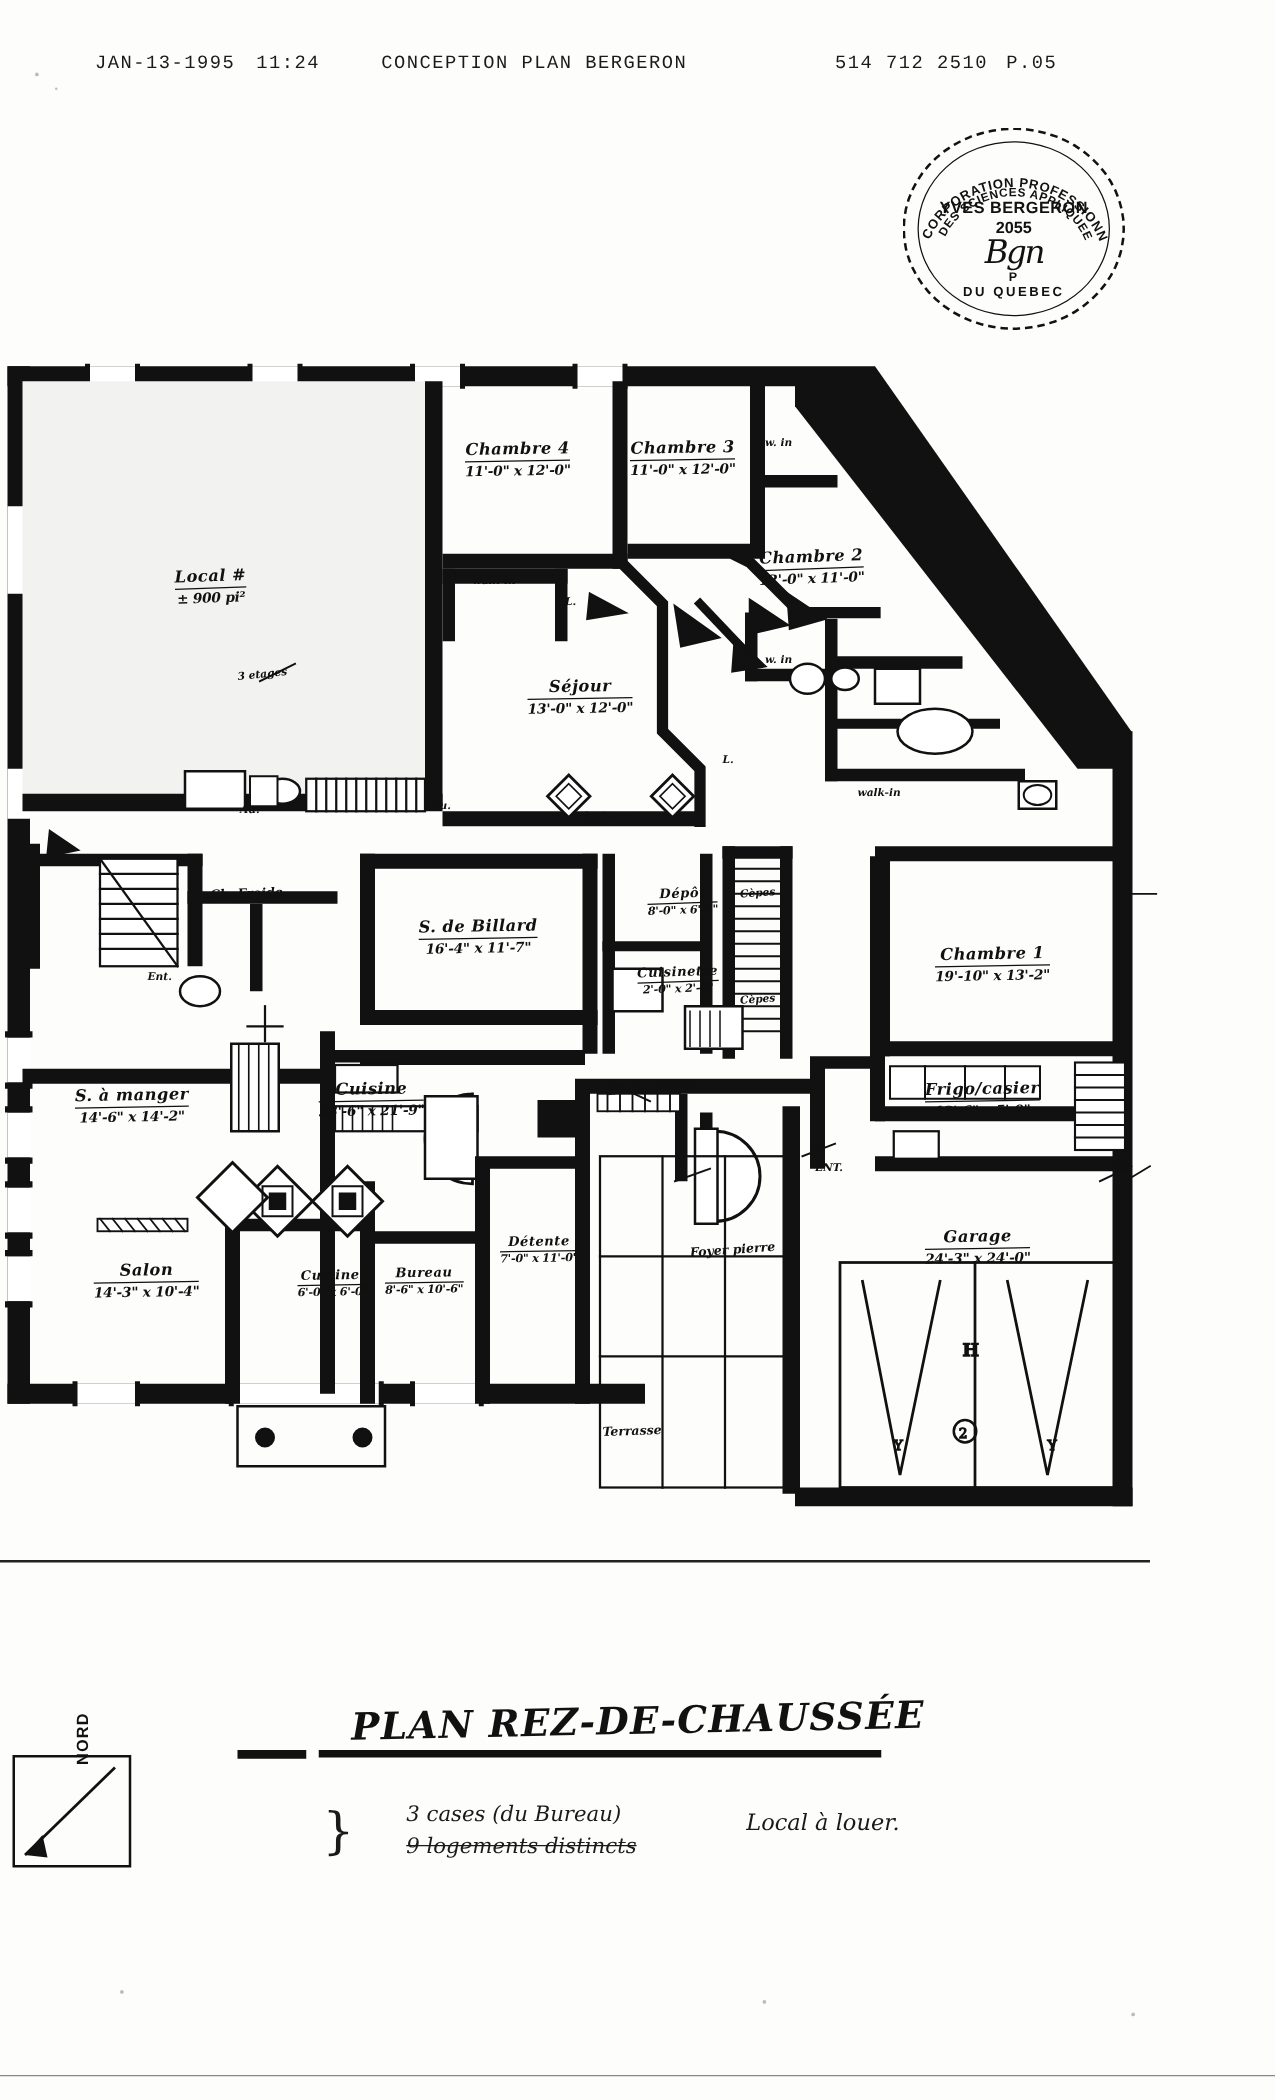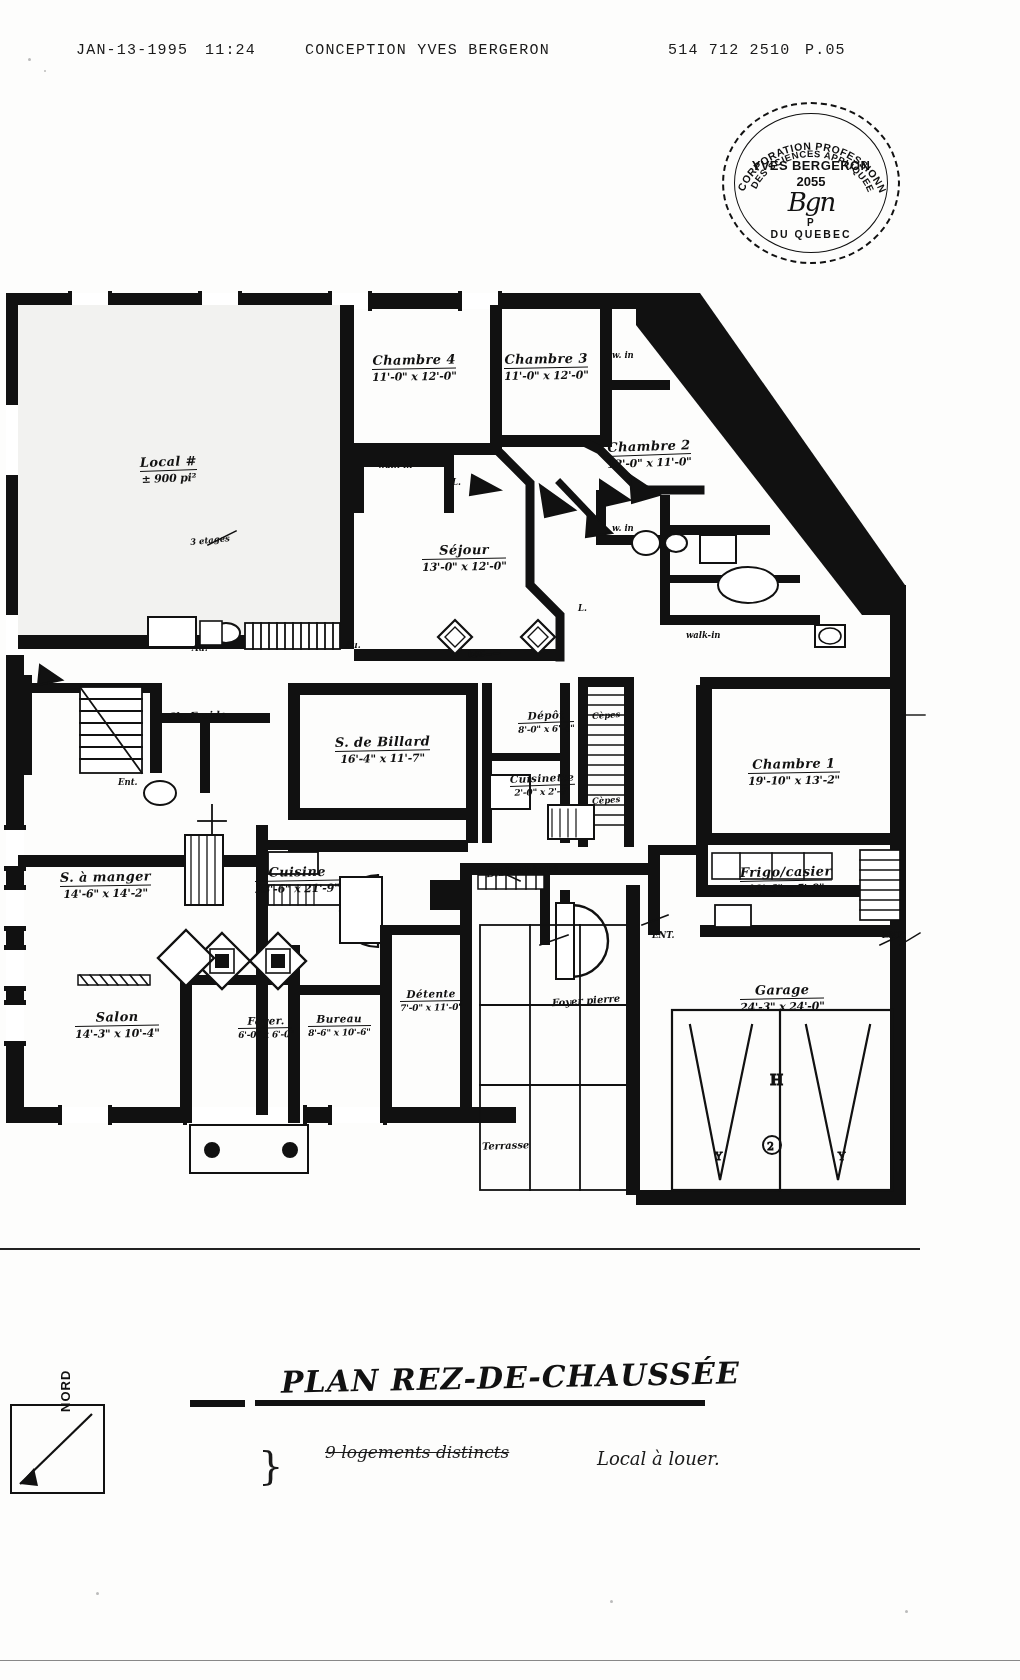--- a/index.html
+++ b/index.html
@@ -133,21 +133,21 @@
     white-space:nowrap;
   }
   .speck { position:absolute; background:#bbb; border-radius:50%; }
 </style>
 </head>
 <body>
 
 <div class="fax-header">
   <span class="fh-date">JAN-13-1995</span>
   <span class="fh-time">11:24</span>
-  <span class="fh-name">CONCEPTION YVES BERGERON</span>
+  <span class="fh-name">CONCEPTION PLAN BERGERON</span>
   <span class="fh-phone">514 712 2510</span>
   <span class="fh-page">P.05</span>
 </div>
 
 <div class="seal">
   <div class="seal-outer"></div>
   <div class="seal-inner"></div>
   <svg class="seal-arc" viewBox="0 0 178 162">
     <defs>
       <path id="arcTop" d="M 20,95 A 72,64 0 0 1 158,92" fill="none"></path>
@@ -566,21 +566,21 @@
       </div>
       <div class="lbl " style="left: 60px; top: 585px; transform: rotate(-1deg);">
         <span class="name">S. à manger</span>
         <span class="dim">14'-6" x 14'-2"</span>
       </div>
       <div class="lbl " style="left: 75px; top: 725px; transform: rotate(-1deg);">
         <span class="name">Salon</span>
         <span class="dim">14'-3" x 10'-4"</span>
       </div>
       <div class="lbl small" style="left: 238px; top: 730px; transform: rotate(-1deg);">
-        <span class="name">Foyer.</span>
+        <span class="name">Cuisine.</span>
         <span class="dim">6'-0" x 6'-0"</span>
       </div>
       <div class="lbl small" style="left: 308px; top: 728px; transform: rotate(-1deg);">
         <span class="name">Bureau</span>
         <span class="dim">8'-6" x 10'-6"</span>
       </div>
       <div class="lbl small" style="left: 400px; top: 703px; transform: rotate(-1deg);">
         <span class="name">Détente</span>
         <span class="dim">7'-0" x 11'-0"</span>
       </div>
@@ -623,20 +623,21 @@
 
 <div class="north-box">
   <svg width="91" height="86" viewBox="0 0 91 86">
     <line x1="8" y1="78" x2="80" y2="8" stroke="#111" stroke-width="2.2"></line>
     <path d="M 8 78 L 22 62 L 26 80 Z" fill="#111"></path>
   </svg>
 </div>
 <div class="north-label">NORD</div>
 
 <div class="notes">
+  <div class="row">3 cases (du Bureau)</div>
   <div class="row struck">9 logements distincts</div>
 </div>
 <div class="brace">}</div>
 <div class="note-right">Local à louer.</div>
 
 <div class="speck" style="left:28px;top:58px;width:3px;height:3px;"></div>
 <div class="speck" style="left:44px;top:70px;width:2px;height:2px;"></div>
 <div class="speck" style="left:96px;top:1592px;width:3px;height:3px;"></div>
 <div class="speck" style="left:610px;top:1600px;width:3px;height:3px;"></div>
 <div class="speck" style="left:905px;top:1610px;width:3px;height:3px;"></div>

